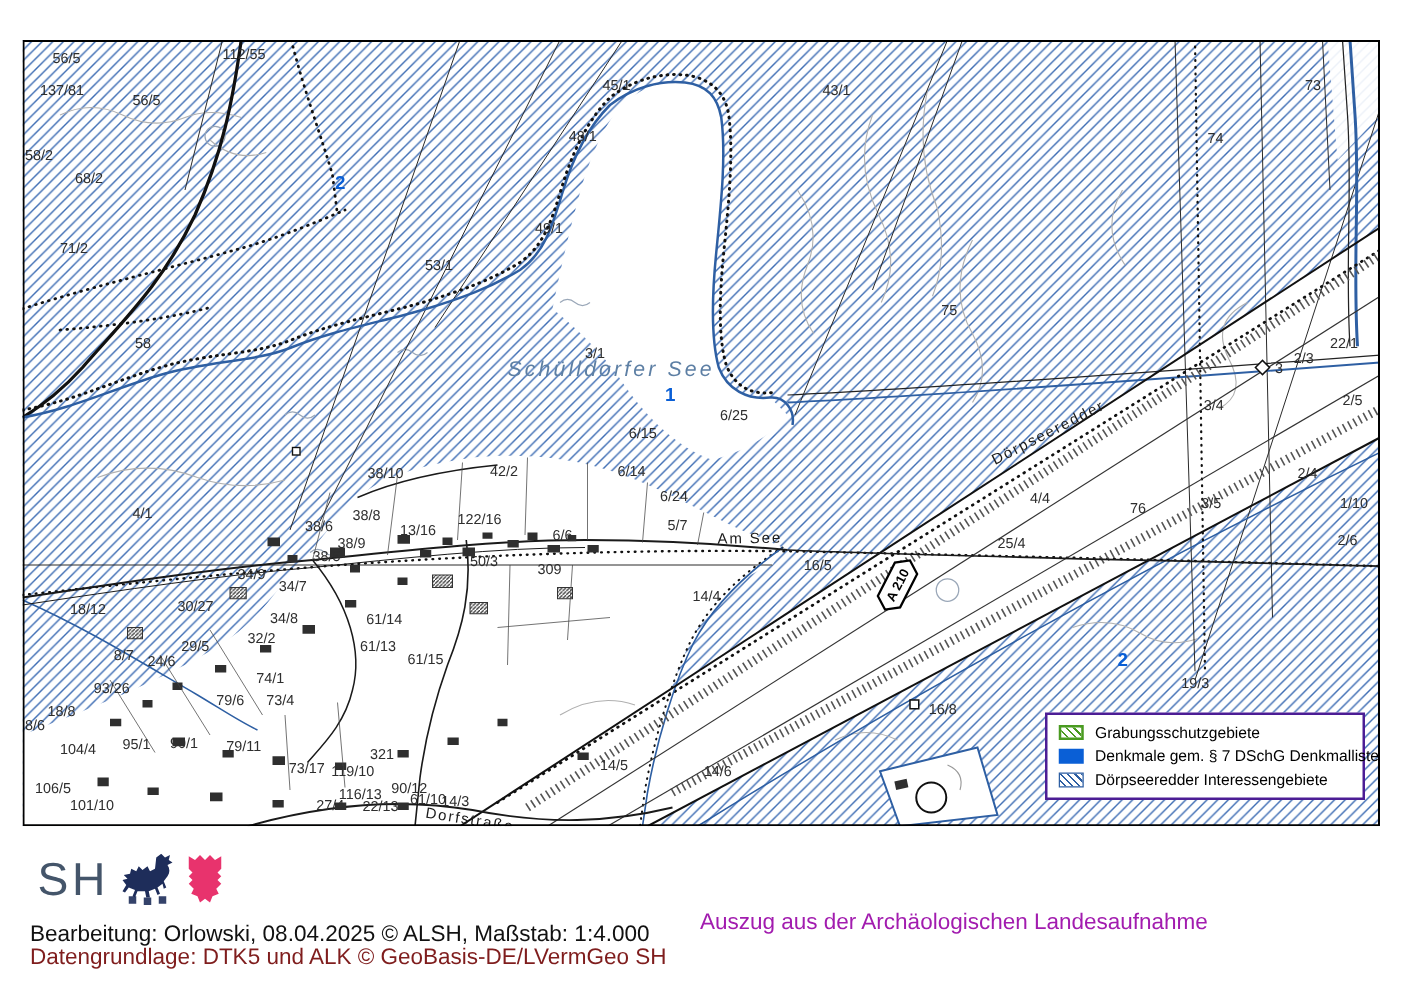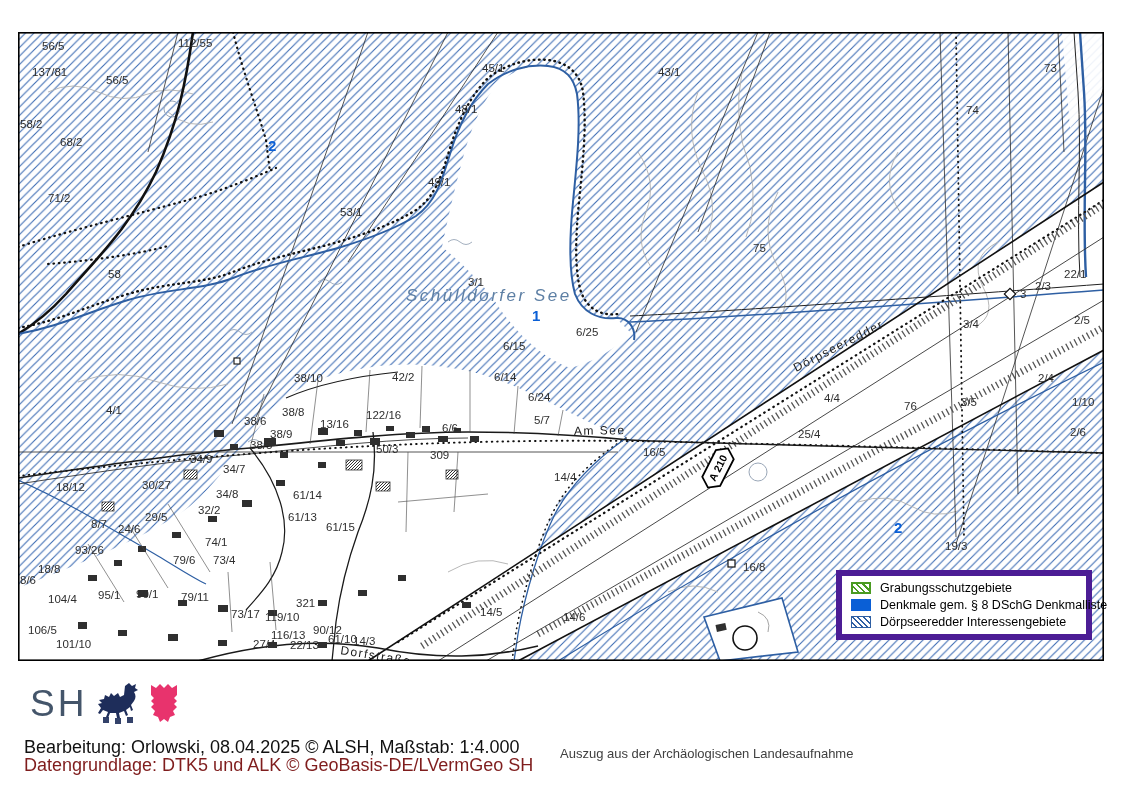--- a/index.html
+++ b/index.html
@@ -1,37 +1,37 @@
 <!DOCTYPE html>
 <html><head>
 <meta charset="utf-8">
 <style>
   html,body{margin:0;padding:0;background:#fff;}
   #page{position:relative;width:1122px;height:794px;background:#fff;overflow:hidden;
         font-family:"Liberation Sans",sans-serif;}
   #map-frame{position:absolute;left:18px;top:32px;width:1086px;height:629px;}
   
   #legend{position:absolute;left:836px;top:570px;width:256px;height:70px;background:#fff;
-          border:6px solid #4c1d95;box-sizing:border-box;display:flex;flex-direction:column;
+          border:2px solid #4c1d95;box-sizing:border-box;display:flex;flex-direction:column;
           justify-content:space-evenly;padding:2px 0 2px 9px;}
   .lg-row{display:flex;align-items:center;gap:9px;}
   .lg-sw{width:20px;height:12px;box-sizing:border-box;flex:0 0 auto;}
   .sw-green-hatch{border:2px solid #4a9b21;background:repeating-linear-gradient(45deg,#fff 0 3px,#4a9b21 3px 4.5px);}
   .sw-blue-solid{background:#0a5fd6;}
   .sw-blue-hatch{border:1.5px solid #2e5fa3;background:repeating-linear-gradient(45deg,#fff 0 2.5px,#2e5fa3 2.5px 4px);}
   .lg-label{font-size:12.5px;color:#000;white-space:nowrap;}
   
   #footer{position:absolute;left:0;top:661px;width:1122px;height:99px;background:#fff;}
   #logo-block{position:absolute;left:30px;top:22px;display:flex;align-items:center;gap:8px;}
   #logo-sh{font-size:37px;color:#44556a;letter-spacing:3px;font-weight:400;}
   #agency{position:absolute;left:155px;top:24px;font-size:11px;line-height:13.5px;color:#111;}
   #credit1{position:absolute;left:24px;top:76px;font-size:18px;color:#111;}
   #credit2{position:absolute;left:24px;top:94px;font-size:18px;color:#7f1d1d;}
   #map-title{position:absolute;left:560px;top:36px;font-size:14.5px;font-weight:bold;color:#000;}
-  #map-subtitle{position:absolute;left:560px;top:85px;font-size:13px;color:#404040;}
+  #map-subtitle{position:absolute;left:560px;top:66px;font-size:18px;color:#a21caf;}
   
   .lb{font-family:"Liberation Sans",sans-serif;font-size:11.5px;fill:#2e2e2e;}
   .street{font-size:12px;letter-spacing:1.5px;fill:#1a1a1a;}
   .lake{font-style:italic;font-size:17px;letter-spacing:2.5px;fill:#5d7fa4;}
   .mk{font-family:"Liberation Sans",sans-serif;font-size:15px;font-weight:bold;fill:#0a5fd6;}
   .shield-t{font-family:"Liberation Sans",sans-serif;font-size:10.5px;font-weight:bold;fill:#000;}
 </style>
 </head>
 <body>
 
@@ -335,21 +335,21 @@
     </svg>
   </div>
 
   <div id="legend">
     <div class="lg-row">
       <span class="lg-sw sw-green-hatch"></span>
       <span class="lg-label">Grabungsschutzgebiete</span>
     </div>
     <div class="lg-row">
       <span class="lg-sw sw-blue-solid"></span>
-      <span class="lg-label">Denkmale gem. § 8 DSchG Denkmalliste</span>
+      <span class="lg-label">Denkmale gem. § 7 DSchG Denkmalliste</span>
     </div>
     <div class="lg-row">
       <span class="lg-sw sw-blue-hatch"></span>
       <span class="lg-label">Dörpseeredder Interessengebiete</span>
     </div>
   </div>
 
   <div id="footer">
     <div id="logo-block">
       <span id="logo-sh">SH</span>

